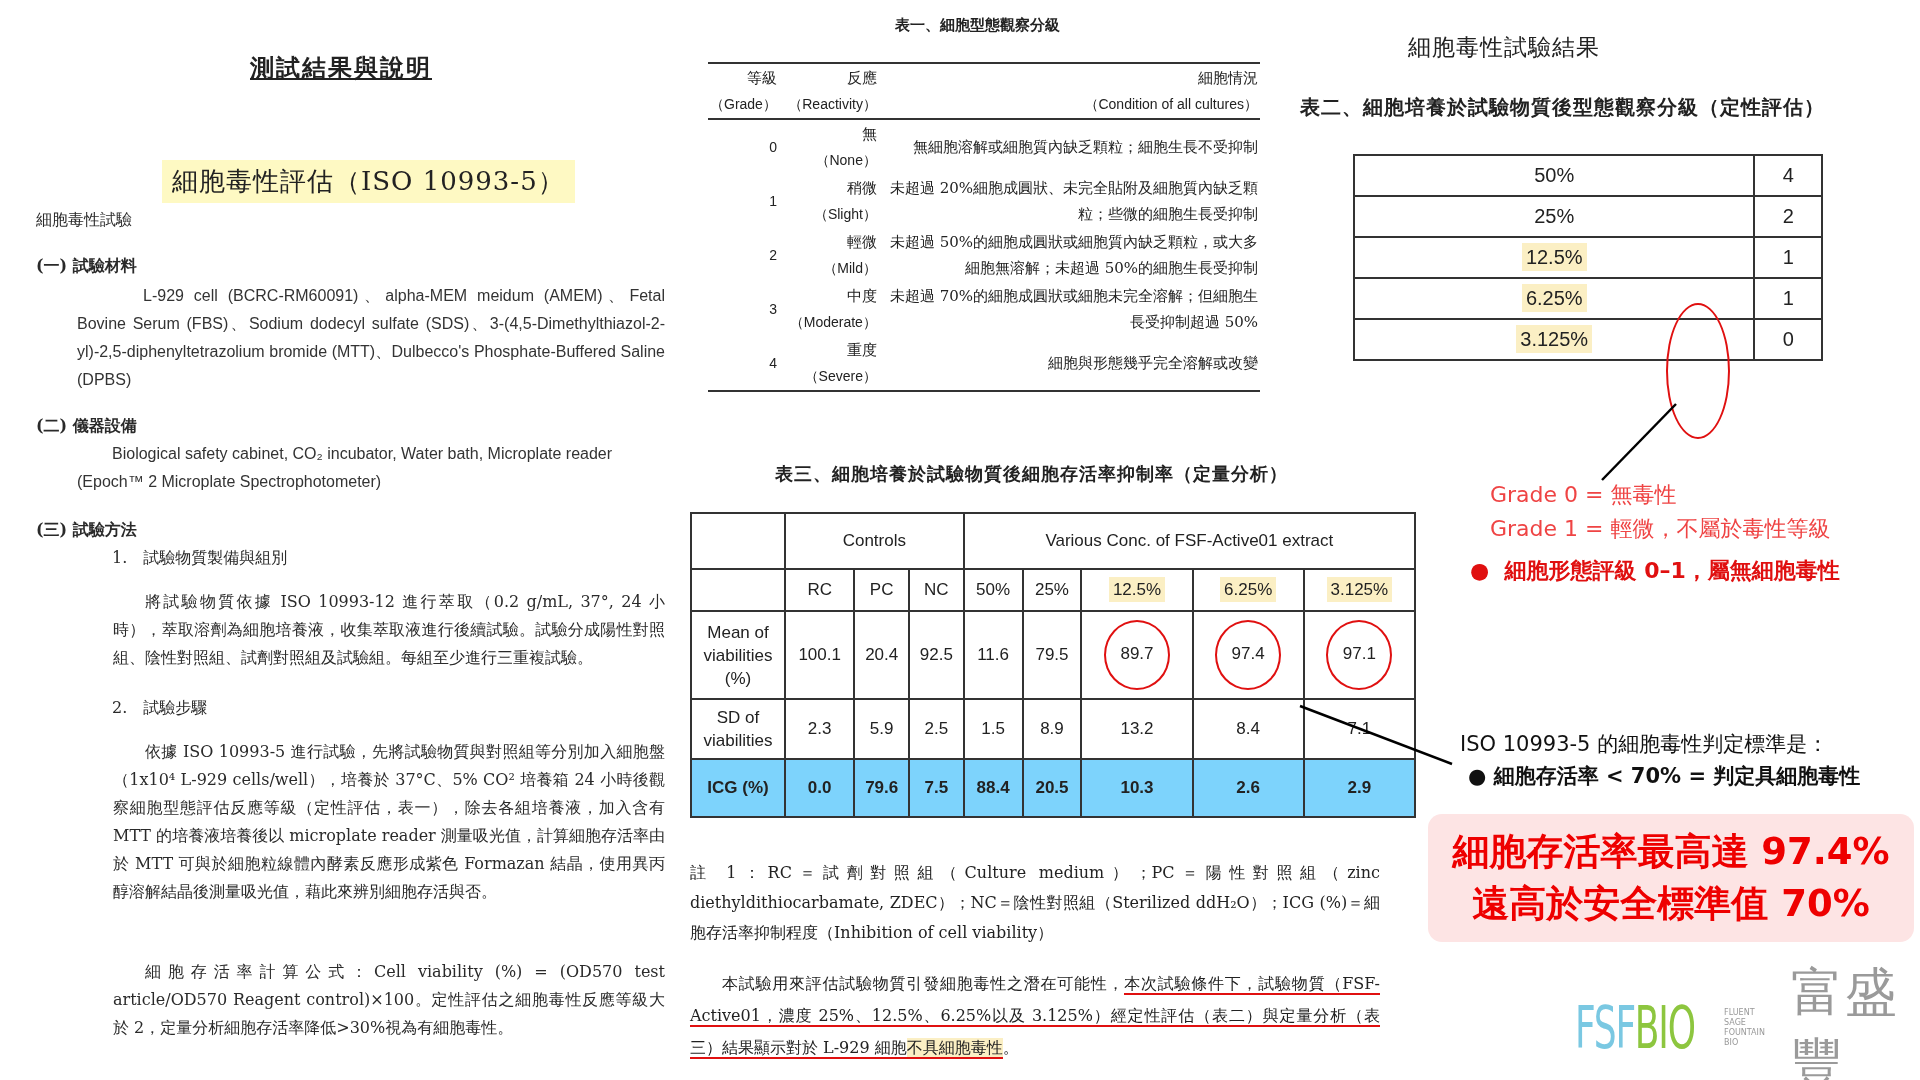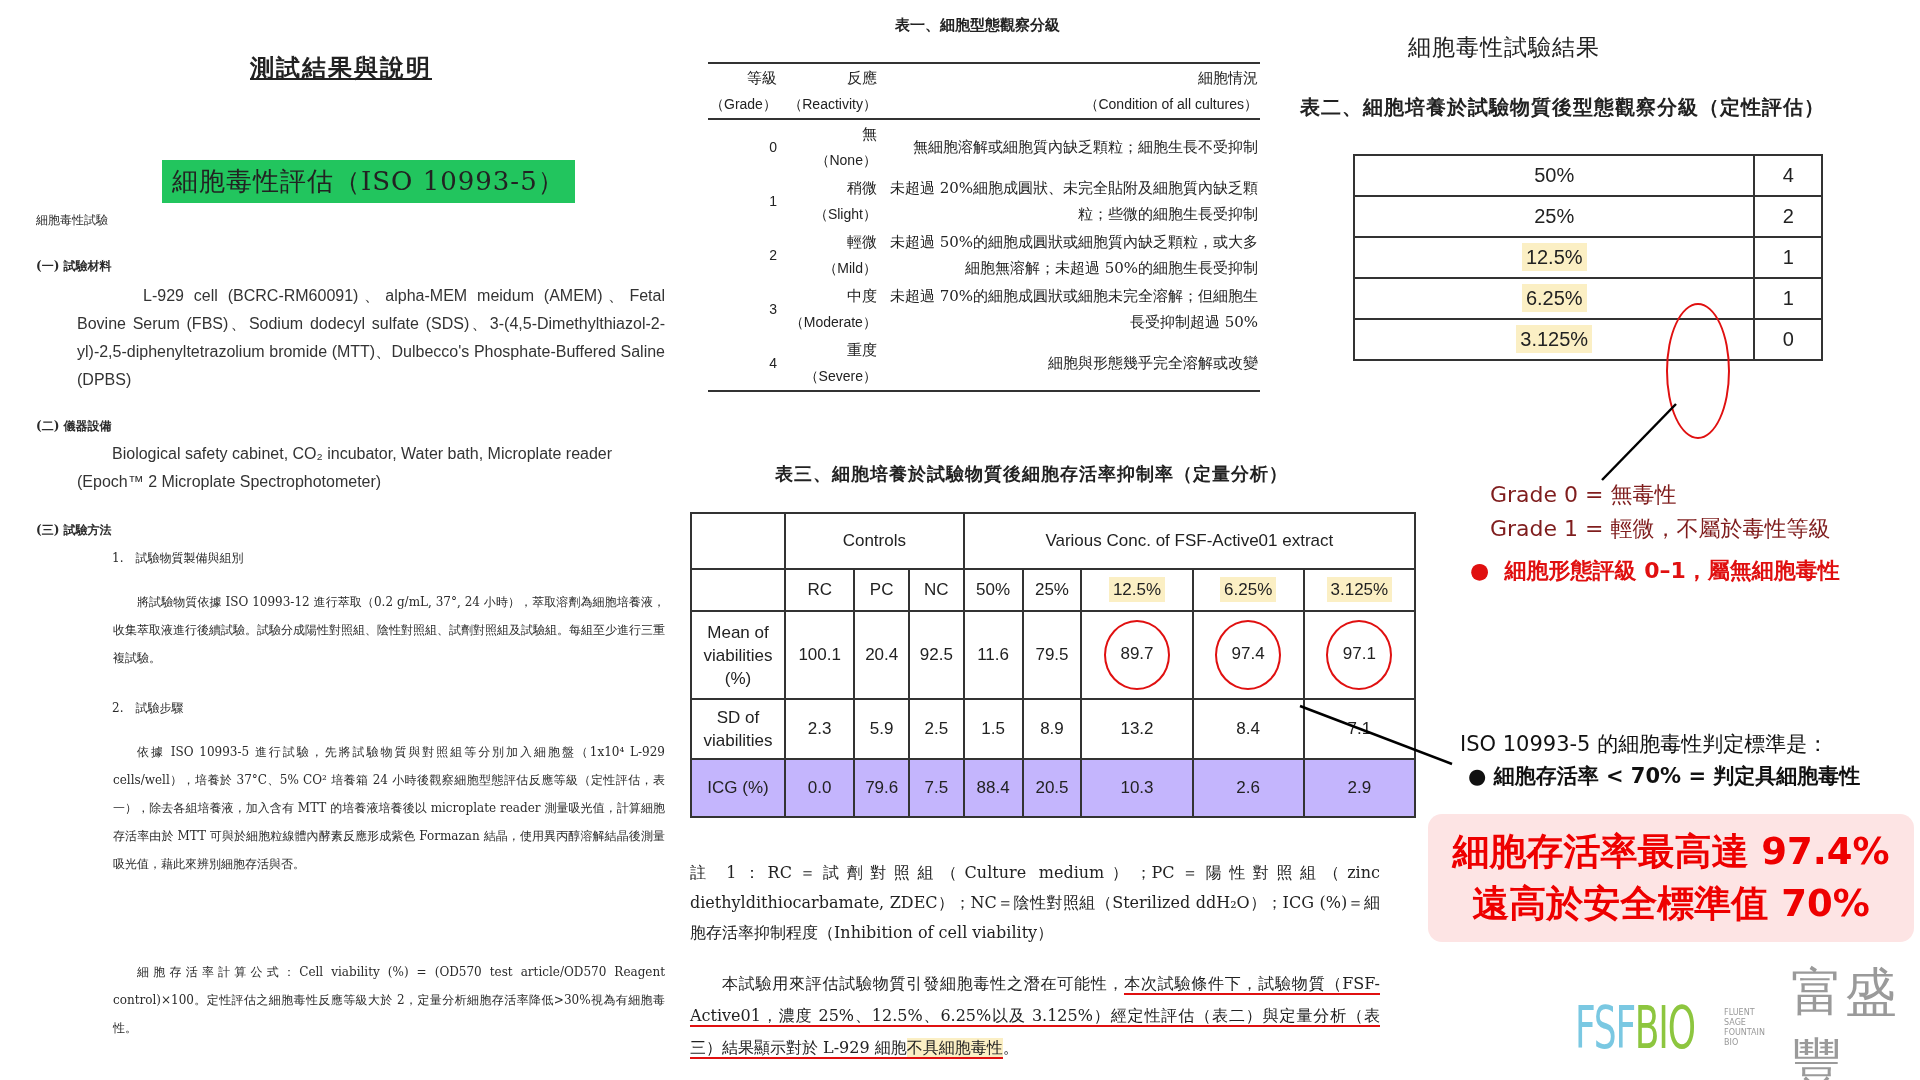--- a/index.html
+++ b/index.html
@@ -2,61 +2,61 @@
 <html><head>
 <meta charset="utf-8">
 <style>
   * { box-sizing: border-box; margin: 0; padding: 0; }
   html, body { width: 1920px; height: 1080px; background: #ffffff; overflow: hidden; }
   body { position: relative; font-family: "DejaVu Serif", "Liberation Serif", serif; color: #222; }
   .abs { position: absolute; }
 
   
   #doc-title { left: 250px; top: 52px; font-size: 24px; font-weight: bold; text-decoration: underline; letter-spacing: 2px; }
-  #iso-heading { left: 162px; top: 160px; padding: 4px 10px; background: #22c55e; font-size: 26px; letter-spacing: 1px; }
-  .lp { font-size: 12px; line-height: 28px; color: #2a2a2a; }
+  #iso-heading { left: 162px; top: 160px; padding: 4px 10px; background: #fef9c3; font-size: 26px; letter-spacing: 1px; }
+  .lp { font-size: 16px; line-height: 28px; color: #2a2a2a; }
   .lp-en { font-family: "Liberation Sans", "DejaVu Sans", sans-serif; font-size: 16px; }
   .indent { text-indent: 2em; }
   .justify { text-align: justify; }
 
   
   #t1-title { left: 895px; top: 16px; font-size: 15px; font-weight: bold; }
   #t1 { left: 708px; top: 62px; width: 552px; border-collapse: collapse; font-size: 15px; }
   #t1 th, #t1 td { text-align: right; vertical-align: middle; font-weight: normal; padding: 1px 2px; line-height: 26px; }
   #t1 thead tr { border-top: 2px solid #333; border-bottom: 2px solid #333; }
   #t1 tbody { border-bottom: 2px solid #333; }
   #t1 .en { font-family: "Liberation Sans", "DejaVu Sans", sans-serif; font-size: 14px; }
 
   
   #t3-title { left: 775px; top: 462px; font-size: 18px; font-weight: bold; letter-spacing: 1px; }
   #t3 { left: 690px; top: 512px; width: 726px; border-collapse: collapse; font-family: "Liberation Sans", "DejaVu Sans", sans-serif; font-size: 17px; }
   #t3 td { border: 2px solid #333; text-align: center; vertical-align: middle; }
   #t3 tr.r-head1 td { height: 56px; }
   #t3 tr.r-head2 td { height: 42px; }
   #t3 tr.r-mean td { height: 88px; }
   #t3 tr.r-sd td { height: 60px; }
-  #t3 tr.r-icg td { height: 58px; background: #c4b5fd; font-weight: normal; }
+  #t3 tr.r-icg td { height: 58px; background: #7dd3fc; font-weight: bold; }
   .hl { background: #fbefc4; padding: 3px 4px; }
   .circ { display: inline-block; border: 2.5px solid #e01010; border-radius: 50%; width: 66px; height: 70px; line-height: 64px; }
 
   
   #note1 { left: 690px; top: 858px; width: 690px; font-size: 16px; line-height: 30px; text-align: justify; }
   #concl { left: 690px; top: 968px; width: 690px; font-size: 16px; line-height: 32px; text-align: justify; }
   .ul-red { border-bottom: 2.5px solid #e01010; }
 
   
   #r-title { left: 1392px; top: 32px; font-size: 23px; font-weight: normal; letter-spacing: 1px; margin-left: 16px; }
   #t2-title { left: 1300px; top: 94px; font-size: 20px; font-weight: bold; letter-spacing: 1px; }
   #t2 { left: 1353px; top: 154px; width: 470px; border-collapse: collapse; font-family: "Liberation Sans", "DejaVu Sans", sans-serif; font-size: 20px; }
   #t2 td { border: 2px solid #333; text-align: center; vertical-align: middle; height: 41px; }
   #t2 tr.head td { height: 73px; line-height: 30px; }
   #t2 td.c1 { width: 234px; }
   #grade-ellipse { left: 1666px; top: 303px; width: 64px; height: 136px; border: 2.5px solid #e01010; border-radius: 50%; }
 
-  #grade-notes { left: 1490px; top: 478px; font-family: "DejaVu Sans", "Liberation Sans", sans-serif; font-size: 22px; line-height: 34px; color: #7f1d1d; }
+  #grade-notes { left: 1490px; top: 478px; font-family: "DejaVu Sans", "Liberation Sans", sans-serif; font-size: 22px; line-height: 34px; color: #ef4444; }
   #grade-bullet { left: 1470px; top: 556px; font-family: "DejaVu Sans", "Liberation Sans", sans-serif; font-size: 22px; font-weight: bold; color: #e01010; }
   #iso-criteria { left: 1460px; top: 728px; font-family: "DejaVu Sans", "Liberation Sans", sans-serif; font-size: 21px; line-height: 32px; color: #111; }
   #iso-criteria .b { font-weight: bold; padding-left: 8px; }
   #callout { left: 1428px; top: 814px; width: 486px; height: 128px; background: #fde4e4; border-radius: 14px; text-align: center; color: #e00; font-family: "DejaVu Sans", "Liberation Sans", sans-serif; font-weight: bold; font-size: 37px; line-height: 52px; padding-top: 12px; }
 
   
   #logo { left: 1575px; top: 995px; height: 66px; display: flex; align-items: center; }
   .logo-fsf { font-family: "DejaVu Sans", "Liberation Sans", sans-serif; font-size: 58px; color: #7ac8e2; letter-spacing: -2px; transform: scaleX(0.62); transform-origin: left center; display: inline-block; font-weight: normal; }
   .logo-bio { color: #8dc63f; }
   .logo-small { font-family: "DejaVu Sans", sans-serif; font-size: 8px; color: #999; line-height: 10px; margin-left: -44px; }

